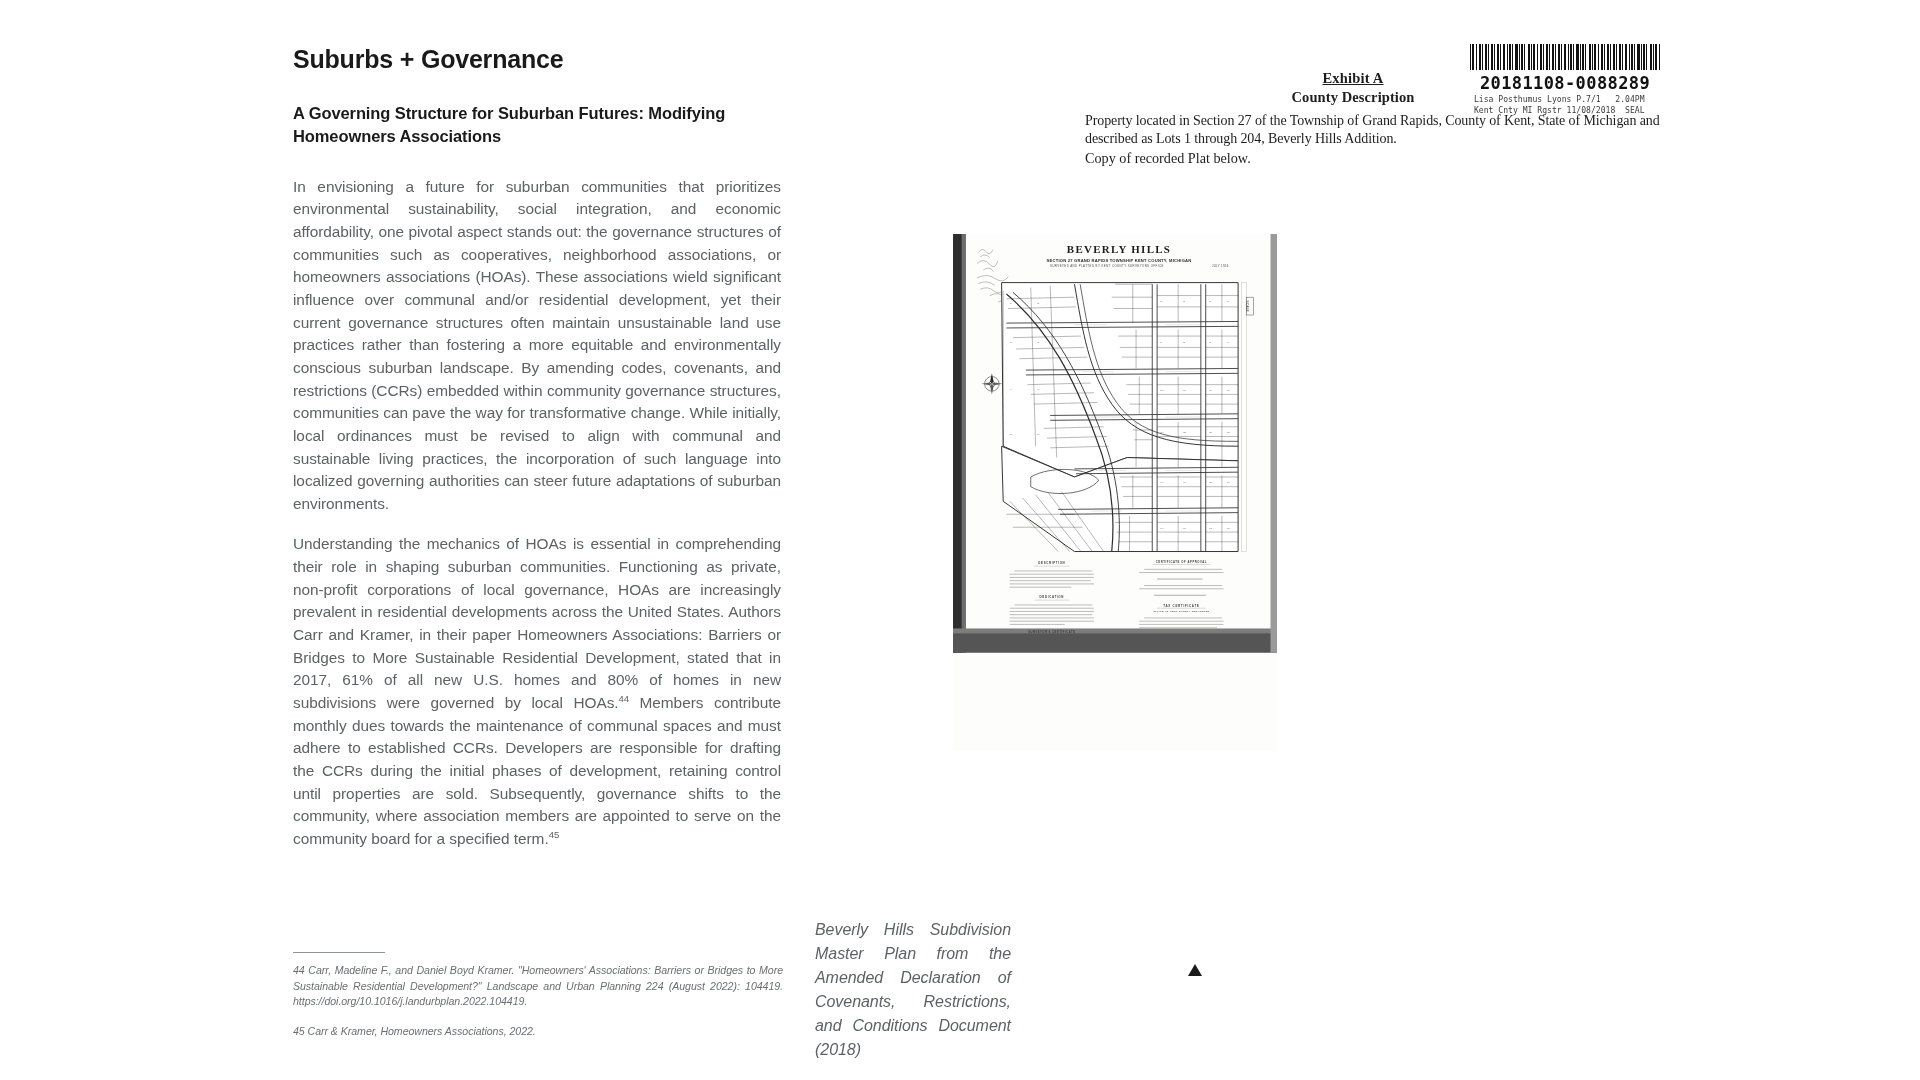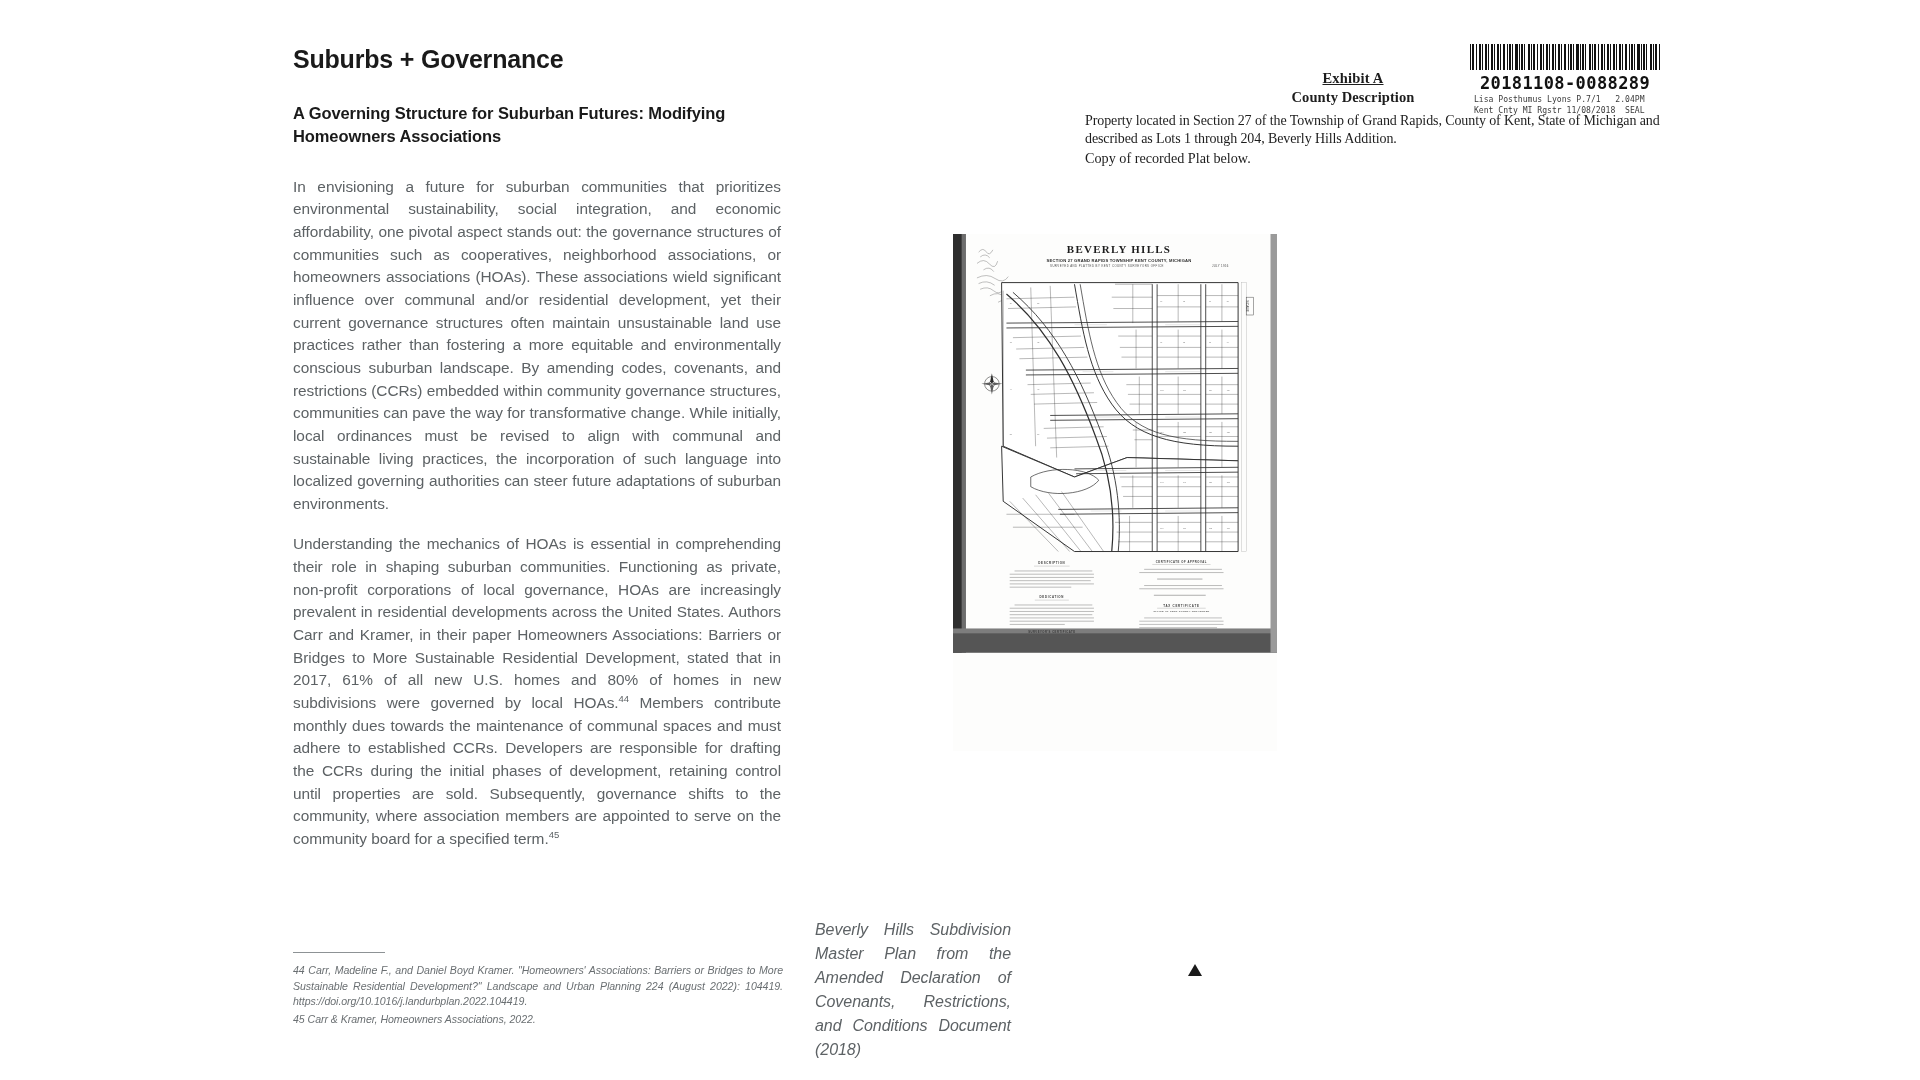--- a/index.html
+++ b/index.html
@@ -40,21 +40,21 @@
     position: absolute; left: 293px; top: 952px;
     width: 92px; height: 1px; background: #8d9295;
   }
   .footnotes { position: absolute; left: 293px; top: 963px; width: 490px; }
   .footnotes p {
     font-style: italic;
     font-size: 10.6px;
     line-height: 1.47;
     color: #6a6f72;
     text-align: justify;
-    margin-bottom: 2px;
+    margin-bottom: 14px;
     letter-spacing: -0.05px;
   }
   .footnotes p:last-child { margin-bottom: 0; }
 
   
   .exhibit {
     position: absolute; left: 1005px; top: 30px;
     width: 720px; height: 890px;
   }
 

